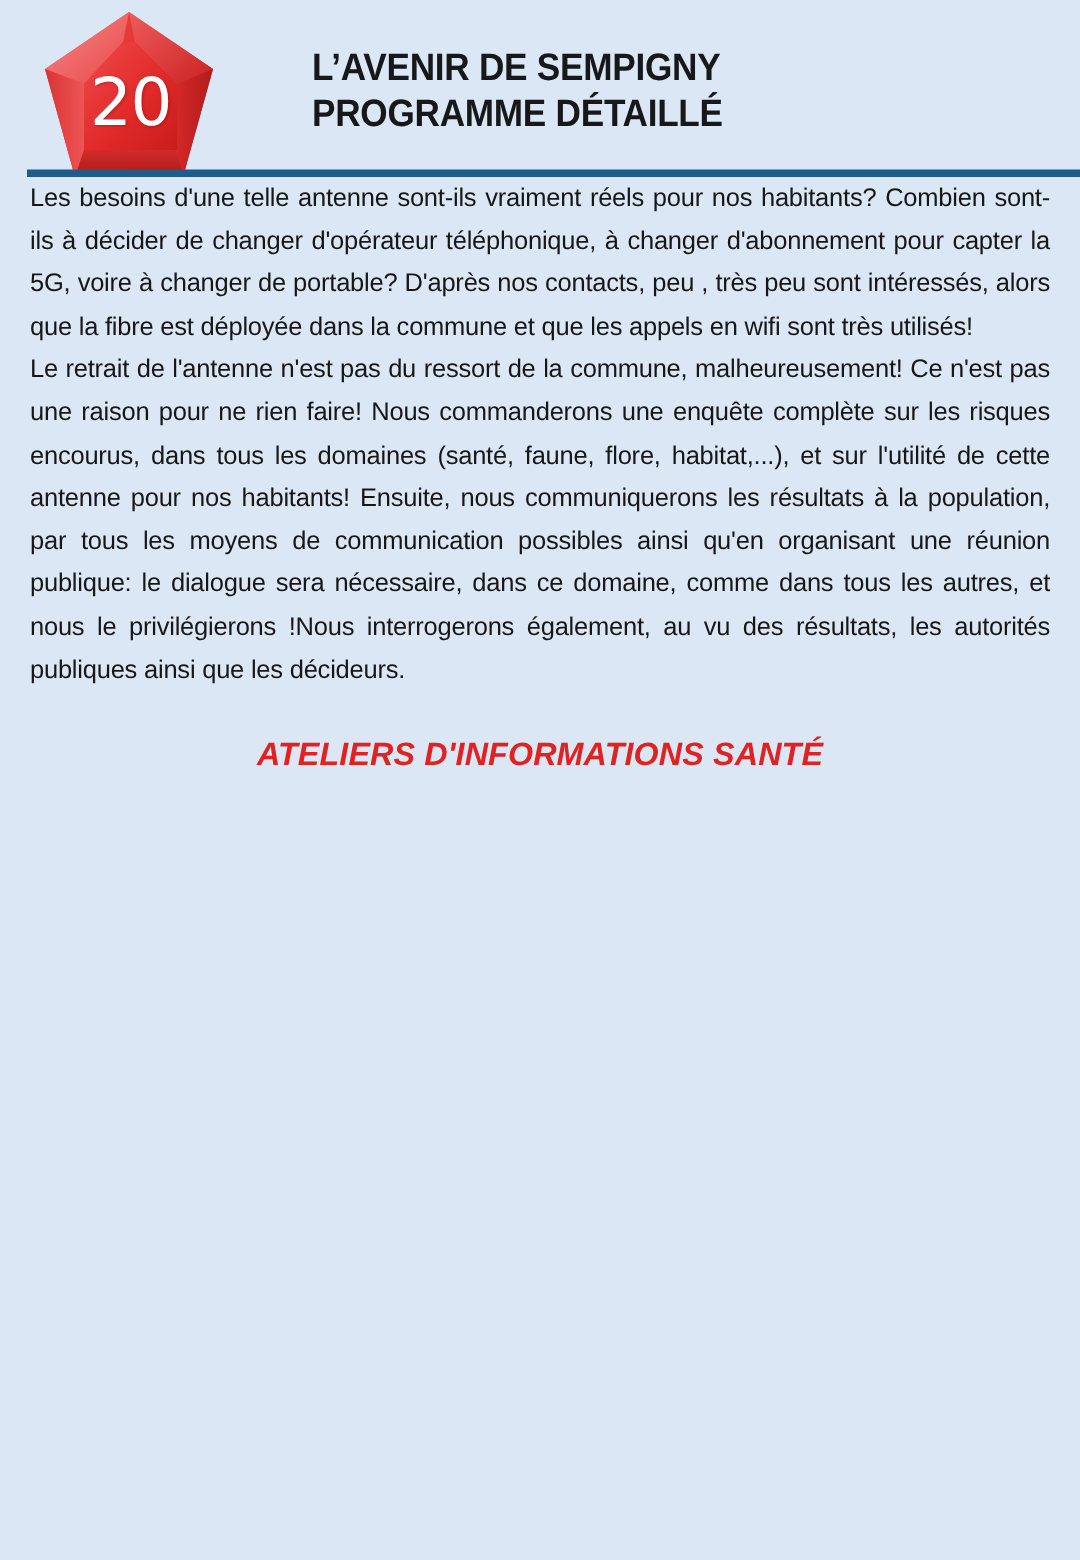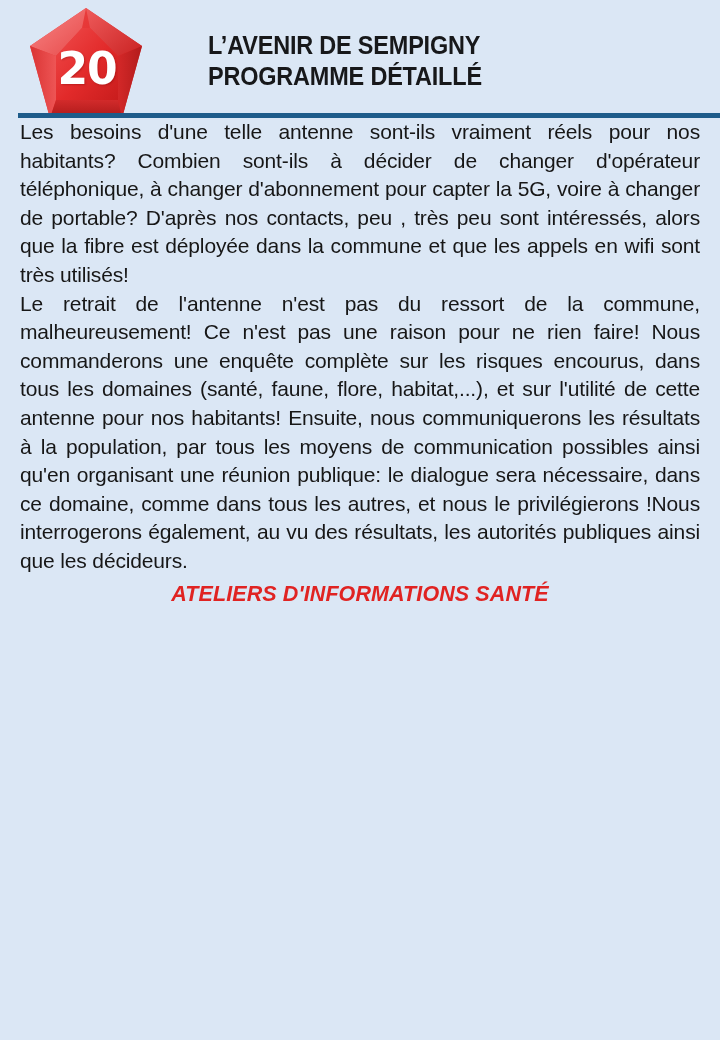--- a/index.html
+++ b/index.html
@@ -42,21 +42,21 @@
     position: absolute;
     left: 0;
     top: 0;
     width: 128px;
     height: 122px;
     display: flex;
     align-items: center;
     justify-content: center;
     color: #ffffff;
     font-family: "DejaVu Sans", sans-serif;
-    font-weight: bold;
+    font-weight: normal;
     font-size: 44px;
     letter-spacing: -1px;
     text-shadow: 1px 1px 2px rgba(120,0,0,.35);
     padding-left: 2px;
     padding-top: 2px;
     box-sizing: border-box;
   }
   .title-block {
     position: absolute;
     left: 208px;
@@ -91,26 +91,26 @@
     color: #e02322;
     font-family: "Liberation Sans", sans-serif;
     font-weight: bold;
     font-style: italic;
     font-size: 21.5px;
     text-align: center;
     letter-spacing: 0.1px;
     margin: 0;
   }
   .heading-1 { margin-top: 24px; margin-bottom: 0; }
-  .heading-2 { margin-top: 6px; margin-bottom: 0; font-style: italic; }
+  .heading-2 { margin-top: 30px; margin-bottom: 0; font-style: italic; }
 
   p.body-text {
     color: #171717;
     font-family: "Liberation Sans", sans-serif;
-    font-size: 21px;
+    font-size: 17px;
     line-height: 28.6px;
     text-align: justify;
     text-justify: inter-word;
     margin: 0;
     letter-spacing: -0.15px;
     word-spacing: 0px;
   }
   p.body-text.centered {
     text-align: center;
   }

